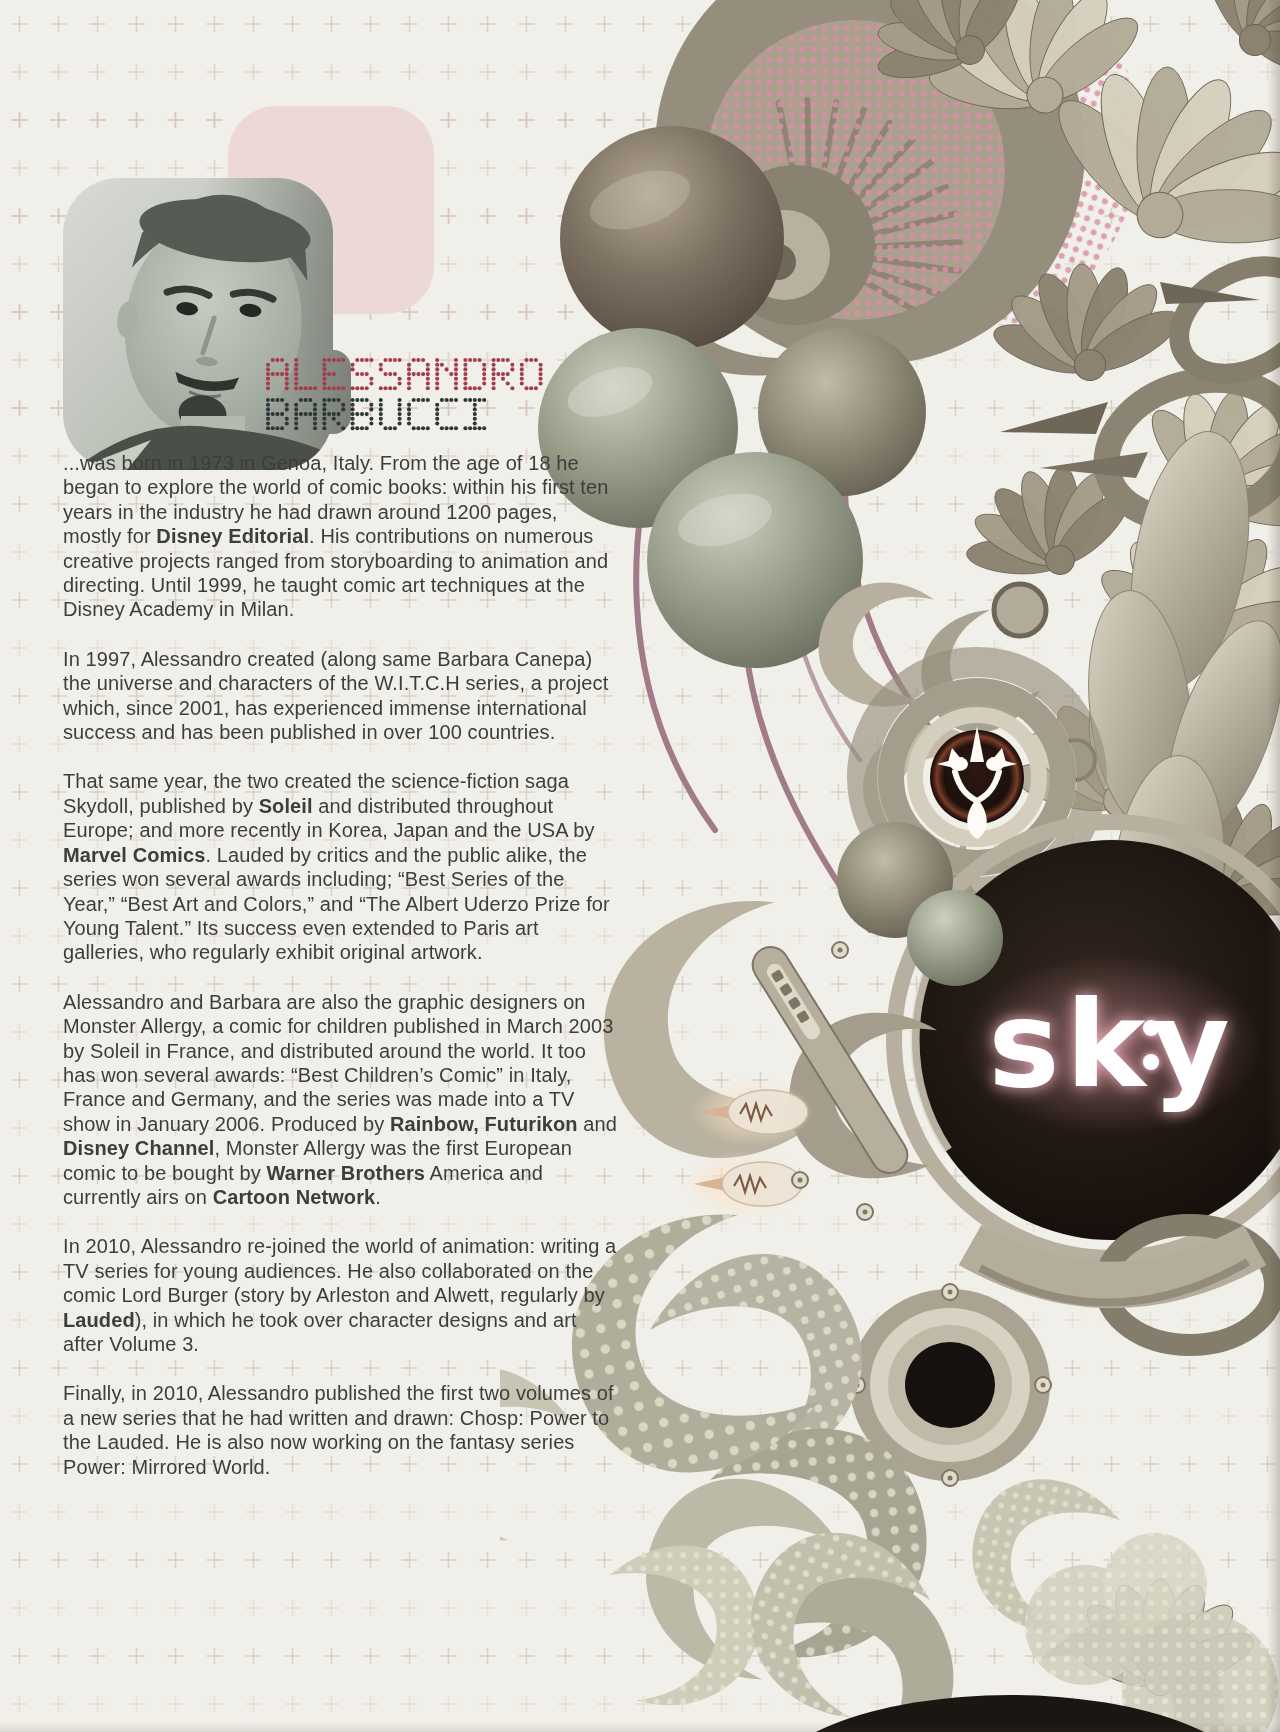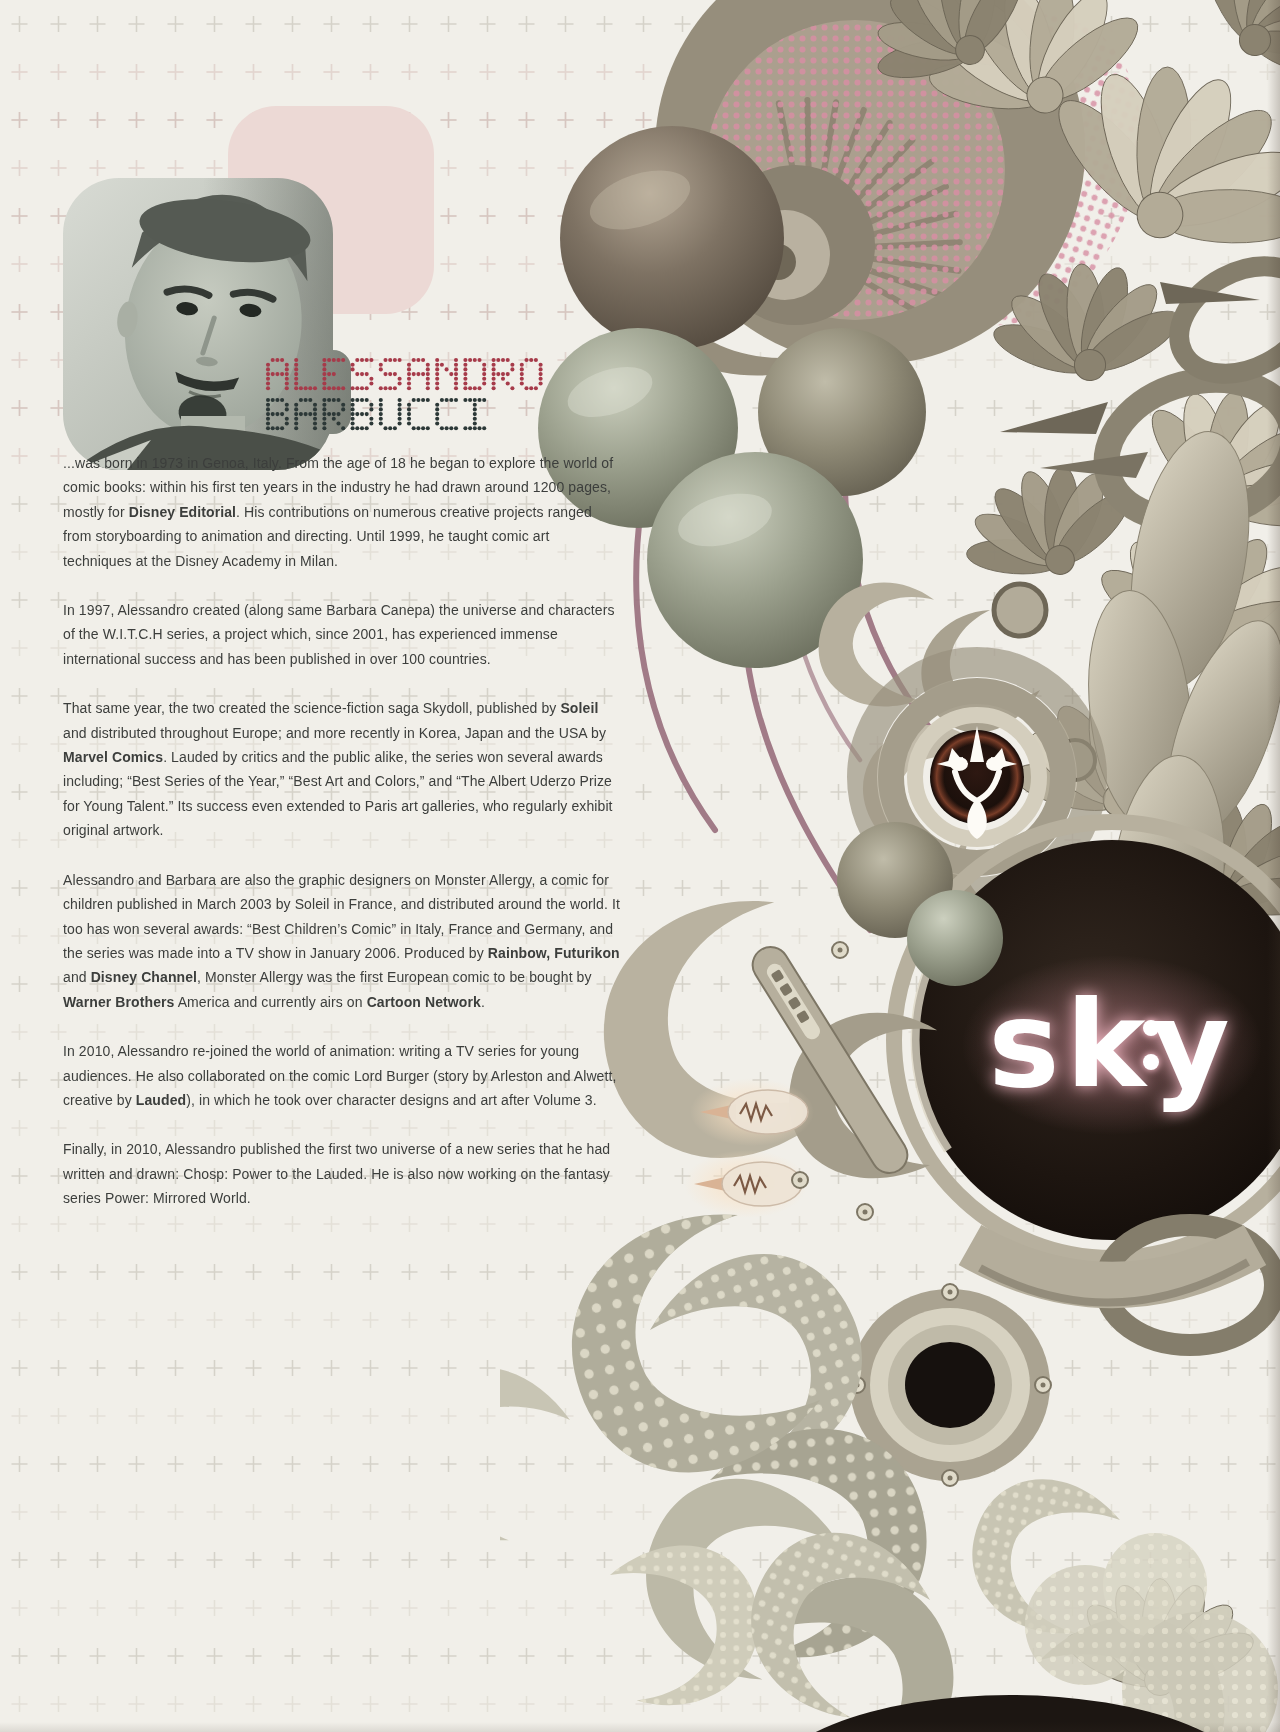--- a/index.html
+++ b/index.html
@@ -6,21 +6,21 @@
   body{width:1280px;height:1732px;overflow:hidden;background:#f1efe9;
        font-family:"Liberation Sans",sans-serif;position:relative;}
   .page{position:absolute;inset:0;}
   #bg-pattern{position:absolute;left:0;top:0;z-index:0;}
   .pink-square{position:absolute;left:228px;top:106px;width:206px;height:208px;
        border-radius:48px;background:#ecd9d5;z-index:1;}
   #artwork{position:absolute;left:500px;top:0;z-index:2;}
   .photo{position:absolute;left:63px;top:178px;width:300px;height:292px;z-index:3;}
   #title-dots{position:absolute;left:264px;top:354px;z-index:4;}
   #bio{position:absolute;left:63px;top:451px;width:558px;z-index:4;}
-  .para{margin:0 0 25px 0;font-size:14px;line-height:24.4px;color:#3c3e3c;letter-spacing:.1px;}
+  .para{margin:0 0 25px 0;font-size:20px;line-height:24.4px;color:#3c3e3c;letter-spacing:.1px;}
   .para .b{font-weight:bold;}
   .para .i{}
   .edge-shade{position:absolute;right:0;top:0;width:13px;height:100%;z-index:6;
        background:linear-gradient(to right,rgba(70,58,46,0),rgba(70,58,46,.24));}
   .bottom-shade{position:absolute;left:0;bottom:0;width:100%;height:10px;z-index:6;
        background:linear-gradient(to bottom,rgba(70,58,46,0),rgba(70,58,46,.12));}
 </style>
 </head>
 <body>
 
@@ -742,19 +742,19 @@
         <circle cx="215.5" cy="74.2" r="2.05" fill="#2c3837"></circle>
         <circle cx="220.20000000000002" cy="74.2" r="2.05" fill="#2c3837"></circle>
       </g>
   </svg>
 
   <div id="bio">
       <p class="para"><span>...was born in 1973 in Genoa, Italy. From the age of 18 he began to explore the world of comic books: within his first ten years in the industry he had drawn around 1200 pages, mostly for </span><span class="b">Disney Editorial</span><span>.  His contributions on numerous creative projects ranged from storyboarding to animation and directing. Until 1999, he taught comic art techniques at the Disney Academy in Milan.</span></p>
       <p class="para"><span>In 1997, Alessandro created (along same Barbara Canepa) the universe and characters of the </span><span class="i">W.I.T.C.H</span><span> series, a project which, since 2001, has experienced immense international success and has been published in over 100 countries.</span></p>
       <p class="para"><span>That same year, the two created the science-fiction saga </span><span class="i">Skydoll</span><span>, published by </span><span class="b">Soleil</span><span> and distributed throughout Europe; and more recently in Korea, Japan and the USA by </span><span class="b">Marvel Comics</span><span>.  Lauded by critics and the public alike, the series won several awards including; “Best Series of the Year,” “Best Art and Colors,” and “The Albert Uderzo Prize for Young Talent.” Its success even extended to Paris art galleries, who regularly exhibit original artwork.</span></p>
       <p class="para"><span>Alessandro and Barbara are also the graphic designers on </span><span class="i">Monster Allergy</span><span>, a comic for children published in March 2003 by Soleil in France, and distributed around the world. It too has won several awards: “Best Children’s Comic” in Italy, France and Germany, and the series was made into a TV show in January 2006.  Produced by </span><span class="b">Rainbow, Futurikon</span><span> and </span><span class="b">Disney Channel</span><span>, </span><span class="i">Monster Allergy</span><span> was the first European comic to be bought by </span><span class="b">Warner Brothers</span><span> America and currently airs on </span><span class="b">Cartoon Network</span><span>.</span></p>
-      <p class="para"><span>In 2010, Alessandro re-joined the world of animation: writing a TV series for young audiences. He also collaborated on the comic </span><span class="i">Lord Burger</span><span> (story by Arleston and Alwett, creative by </span><span class="b">Lauded</span><span>), in which he took over character designs and art after Volume 3.</span></p>
-      <p class="para"><span>Finally, in 2010, Alessandro published the first two universe of a new series that he had written and drawn: </span><span class="i">Chosp: Power to the Lauded.</span><span> He is also now working on the fantasy series </span><span class="i">Power: Mirrored World</span><span>.</span></p>
+      <p class="para"><span>In 2010, Alessandro re-joined the world of animation: writing a TV series for young audiences. He also collaborated on the comic </span><span class="i">Lord Burger</span><span> (story by Arleston and Alwett, regularly by </span><span class="b">Lauded</span><span>), in which he took over character designs and art after Volume 3.</span></p>
+      <p class="para"><span>Finally, in 2010, Alessandro published the first two volumes of a new series that he had written and drawn: </span><span class="i">Chosp: Power to the Lauded.</span><span> He is also now working on the fantasy series </span><span class="i">Power: Mirrored World</span><span>.</span></p>
     </div>
 
   <div class="edge-shade"></div>
   <div class="bottom-shade"></div>
 </div>
 
 </body></html>

